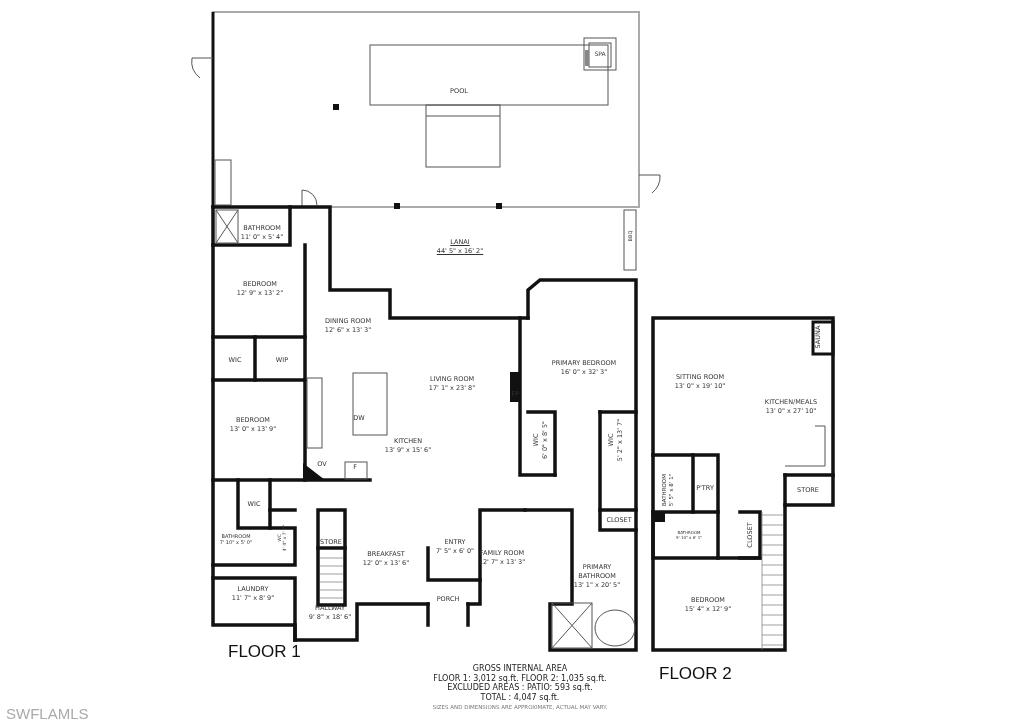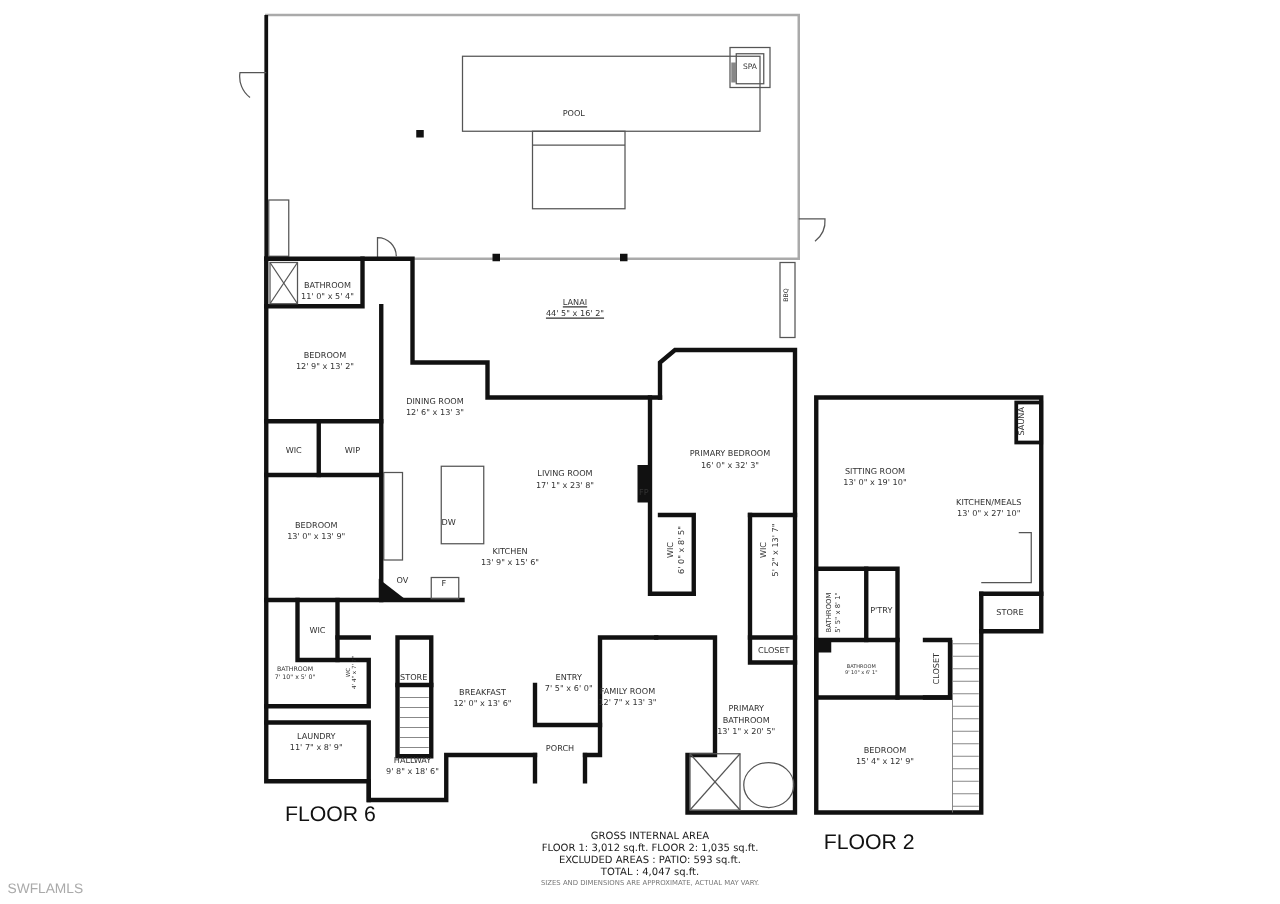--- a/index.html
+++ b/index.html
@@ -7,21 +7,21 @@
   svg{position:absolute;left:0;top:0;}
   .wall{stroke:#111;stroke-width:3.5;fill:none;stroke-linecap:square;}
   .thin{stroke:#555;stroke-width:1;fill:none;}
   .lbl{position:absolute;font-size:6.5px;text-align:center;line-height:9px;color:#333;white-space:nowrap;transform:translateX(-50%);}
   .lbl .n{display:block;}
   .lbl .d{display:block;}
   .vert{transform:translate(-50%,-50%) rotate(-90deg);}
   .floor-title{position:absolute;font-size:17px;color:#111;font-family:"Liberation Sans",sans-serif;}
   .summary{position:absolute;left:520px;top:664px;transform:translateX(-50%);text-align:center;font-size:8px;line-height:9.5px;color:#222;}
   .summary .note{font-size:5.5px;color:#777;margin-top:1px;}
-  .watermark{position:absolute;left:6px;top:705px;font-size:11px;color:#aaa;font-family:"Liberation Sans",sans-serif;}
+  .watermark{position:absolute;left:6px;top:705px;font-size:15px;color:#aaa;font-family:"Liberation Sans",sans-serif;}
 </style>
 </head>
 <body>
 
 <svg width="1024" height="723" viewBox="0 0 1024 723">
 
   <g>
     <rect x="213" y="12" width="426" height="195" fill="none" stroke="#aaa" stroke-width="2"></rect>
     <line x1="213" y1="12" x2="213" y2="207" stroke="#111" stroke-width="3"></line>
 
@@ -290,21 +290,21 @@
     <span class="d">9' 10" x 6' 1"</span>
   </div>
 <div class="lbl vert" style="left:750px;top:535px;">
     <span class="n">CLOSET</span>
   </div>
 <div class="lbl" style="left:708px;top:596px;">
     <span class="n">BEDROOM</span>
     <span class="d">15' 4" x 12' 9"</span>
   </div>
 
-<div class="floor-title" style="left:228px;top:642px;">FLOOR 6</div>
+<div class="floor-title" style="left:228px;top:642px;">FLOOR 1</div>
 <div class="floor-title" style="left:659px;top:652px;margin-top:12px;">FLOOR 2</div>
 
 <div class="summary">
   <div>GROSS INTERNAL AREA</div>
   <div>FLOOR 1: 3,012 sq.ft. FLOOR 2: 1,035 sq.ft.</div>
   <div>EXCLUDED AREAS : PATIO: 593 sq.ft.</div>
   <div>TOTAL :  4,047 sq.ft.</div>
   <div class="note">SIZES AND DIMENSIONS ARE APPROXIMATE, ACTUAL MAY VARY.</div>
 </div>
 

